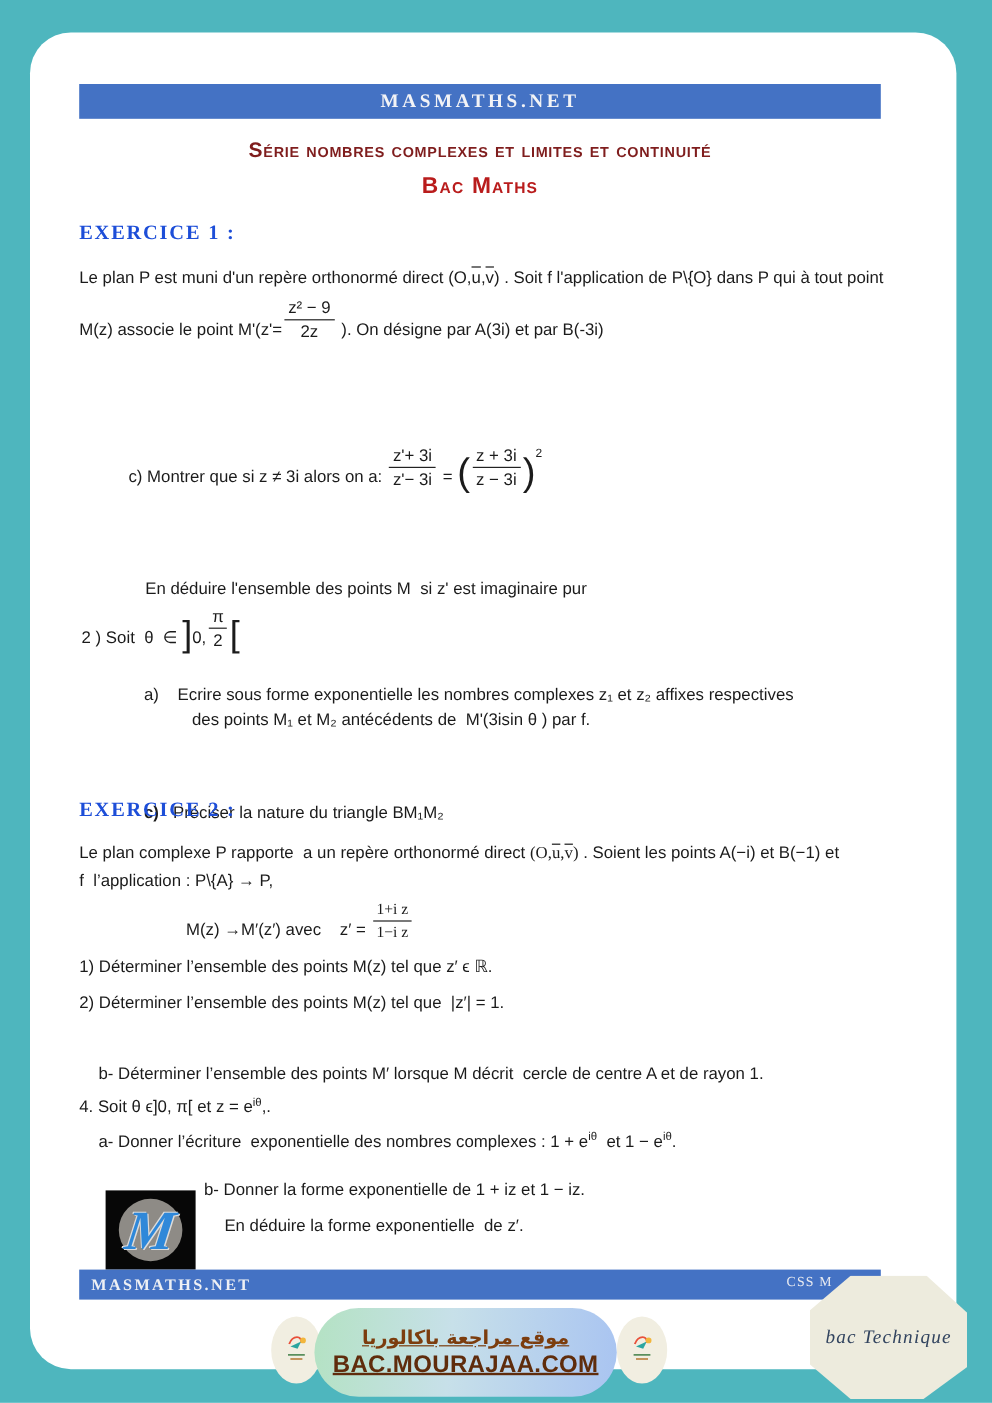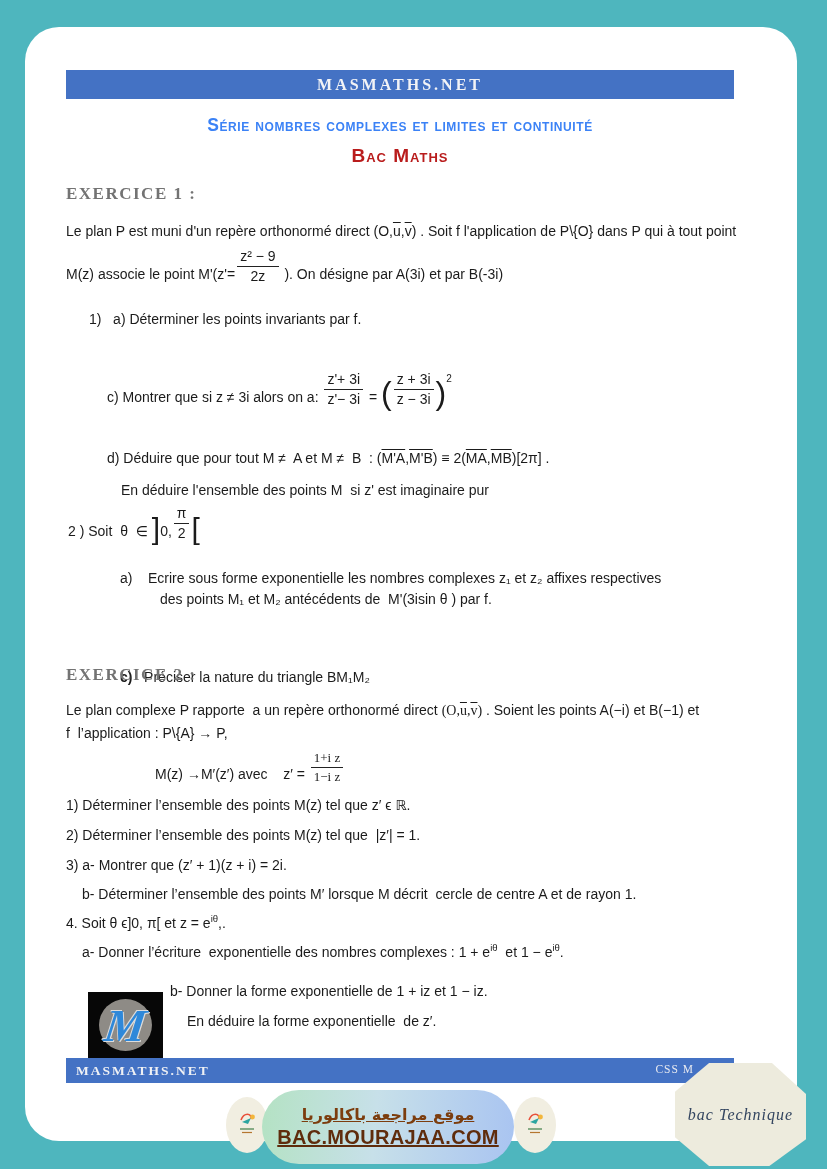--- a/index.html
+++ b/index.html
@@ -13,27 +13,27 @@
     background:#ffffff; border-radius:34px; z-index:1;
   }
   .header-bar, .footer-bar {
     position:absolute; background:#4472c4;
   }
   .header-bar { left:41px; top:43px; width:668px; height:29px;
     display:flex; align-items:center; justify-content:center; }
   .bar-text { font-family:"Liberation Serif",serif; color:#f2f3f6;
     font-size:16px; letter-spacing:3px; font-weight:bold; }
   .title1 { position:absolute; left:41px; top:88px; width:668px; text-align:center;
-    color:#3b82f6; font-weight:bold; font-size:17.5px; font-variant:small-caps;
+    color:#7f1d1d; font-weight:bold; font-size:17.5px; font-variant:small-caps;
     letter-spacing:0.6px; }
   .title2 { position:absolute; left:41px; top:118px; width:668px; text-align:center;
     color:#b91c1c; font-weight:bold; font-size:19px; font-variant:small-caps;
     letter-spacing:1px; }
   .exhead { position:absolute; margin:0; font-family:"Liberation Serif",serif;
-    font-weight:bold; color:#737373; font-size:17px; letter-spacing:1.5px; }
+    font-weight:bold; color:#1d4ed8; font-size:17px; letter-spacing:1.5px; }
   .t { position:absolute; margin:0; font-size:14px; color:#1b1b1b;
     white-space:pre-wrap; line-height:1.45; }
   .flex { display:flex; align-items:flex-end; }
   .frac { display:inline-flex; flex-direction:column; align-items:center;
     margin:0 2px; line-height:1.2; text-align:center; }
   .frac .num { border-bottom:1.2px solid #222; padding:0 3px 1px 3px; display:block; }
   .frac .den { padding-top:1px; display:block; }
   .ovl { text-decoration:overline; }
   .bigp { font-size:32px; font-weight:200; line-height:0.9; }
   .bigb { font-size:30px; font-weight:300; line-height:0.9; }
@@ -92,44 +92,41 @@
 
   <div class="title1">Série nombres complexes et limites et continuité</div>
   <div class="title2">Bac Maths</div>
 
   <h2 class="exhead" style="left:41px; top:157px;">EXERCICE 1 :</h2>
 
   <p class="t" style="left:41px; top:194px;"><span>Le plan P est muni d'un repère orthonormé direct </span><span>(O,</span><span class="ovl">u</span><span>,</span><span class="ovl">v</span><span>)</span><span> . Soit f l'application de P\{O} dans P qui à tout point</span></p>
 
   <p class="t flex" style="left:41px; top:221px;"><span>M(z) associe le point M'(z'=</span><span class="frac"><span class="num">z² − 9</span><span class="den">2z</span></span><span> ). On désigne par A(3i) et par B(-3i)</span></p>
 
-  <p class="t" style="left:64px; top:282px;">1)   a) Déterminer les points invariants par f.</p>
 
   <p class="t flex" style="left:82px; top:344px;"><span>c) Montrer que si z ≠ 3i alors on a: </span><span class="frac"><span class="num">z'+ 3i</span><span class="den">z'− 3i</span></span><span> = </span><span class="bigp">(</span><span class="frac"><span class="num">z + 3i</span><span class="den">z − 3i</span></span><span class="bigp">)</span><span class="fsup">2</span></p>
 
-  <p class="t" style="left:82px; top:421px;"><span>d) Déduire que pour tout M ≠  A et M ≠  B  : (</span><span class="ovl">M'A</span><span>,</span><span class="ovl">M'B</span><span>) ≡ 2(</span><span class="ovl">MA</span><span>,</span><span class="ovl">MB</span><span>)[2π] .</span></p>
 
   <p class="t" style="left:96px; top:453px;">En déduire l'ensemble des points M  si z' est imaginaire pur</p>
 
   <p class="t flex" style="left:43px; top:478px;"><span>2 ) Soit  θ  ∈ </span><span class="bigb">]</span><span>0,</span><span class="frac"><span class="num">π</span><span class="den">2</span></span><span class="bigb">[</span></p>
 
   <p class="t" style="left:95px; top:541px;">a)    Ecrire sous forme exponentielle les nombres complexes z₁ et z₂ affixes respectives</p>
   <p class="t" style="left:135px; top:562px;">des points M₁ et M₂ antécédents de  M'(3isin θ ) par f.</p>
   <p class="t" style="left:95px; top:640px;"><span class="boldlbl">c)</span><span>   Préciser la nature du triangle BM₁M₂</span></p>
 
   <h2 class="exhead" style="left:41px; top:638px;">EXERCICE 2 :</h2>
 
   <p class="t" style="left:41px; top:673px;"><span>Le plan complexe P rapporte  a un repère orthonormé direct </span><span class="serif">(O,</span><span class="serif ovl">u</span><span class="serif">,</span><span class="serif ovl">v</span><span class="serif">)</span><span> . Soient les points A(−i) et B(−1) et</span></p>
   <p class="t" style="left:41px; top:696px;">f  l’application : P\{A} → P,</p>
 
   <p class="t flex" style="left:130px; top:723px;"><span>M(z) →M′(z′) avec    z′ = </span><span class="frac serif" style="font-size:13px;"><span class="num">1+i z</span><span class="den">1−i z</span></span></p>
 
   <p class="t" style="left:41px; top:768px;">1) Déterminer l’ensemble des points M(z) tel que z′ ϵ ℝ.</p>
   <p class="t" style="left:41px; top:798px;">2) Déterminer l’ensemble des points M(z) tel que  |z′| = 1.</p>
-  <p class="t" style="left:41px; top:828px;">3) a- Montrer que (z′ + 1)(z + i) = 2i.</p>
   <p class="t" style="left:57px; top:857px;">b- Déterminer l’ensemble des points M′ lorsque M décrit  cercle de centre A et de rayon 1.</p>
 
   <p class="t" style="left:41px; top:885px;"><span>4. Soit θ ϵ]0, π[ et z = e</span><sup class="e">iθ</sup><span>,.</span></p>
 
   <p class="t" style="left:57px; top:914px;"><span>a- Donner l’écriture  exponentielle des nombres complexes : 1 + e</span><sup class="e">iθ</sup><span>  et 1 − e</span><sup class="e">iθ</sup><span>.</span></p>
 
   <p class="t" style="left:145px; top:954px;">b- Donner la forme exponentielle de 1 + iz et 1 − iz.</p>
   <p class="t" style="left:162px; top:984px;">En déduire la forme exponentielle  de z′.</p>
 
   <div class="logo">

